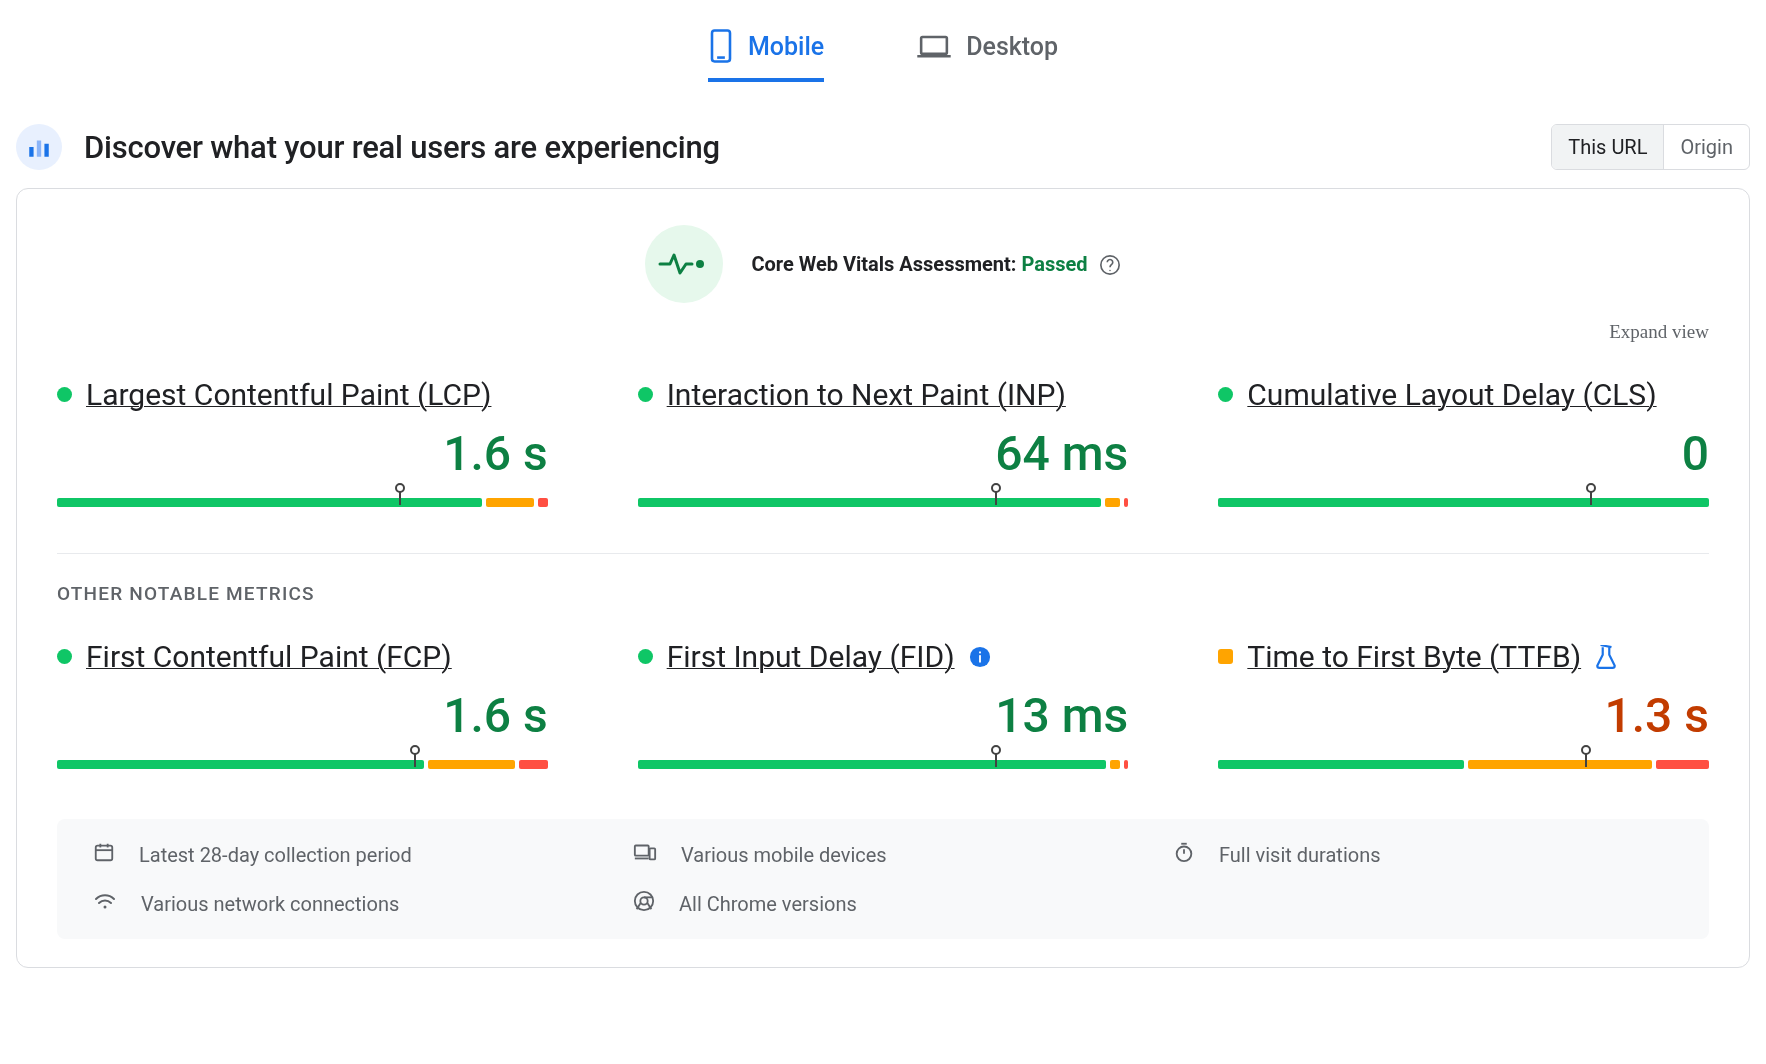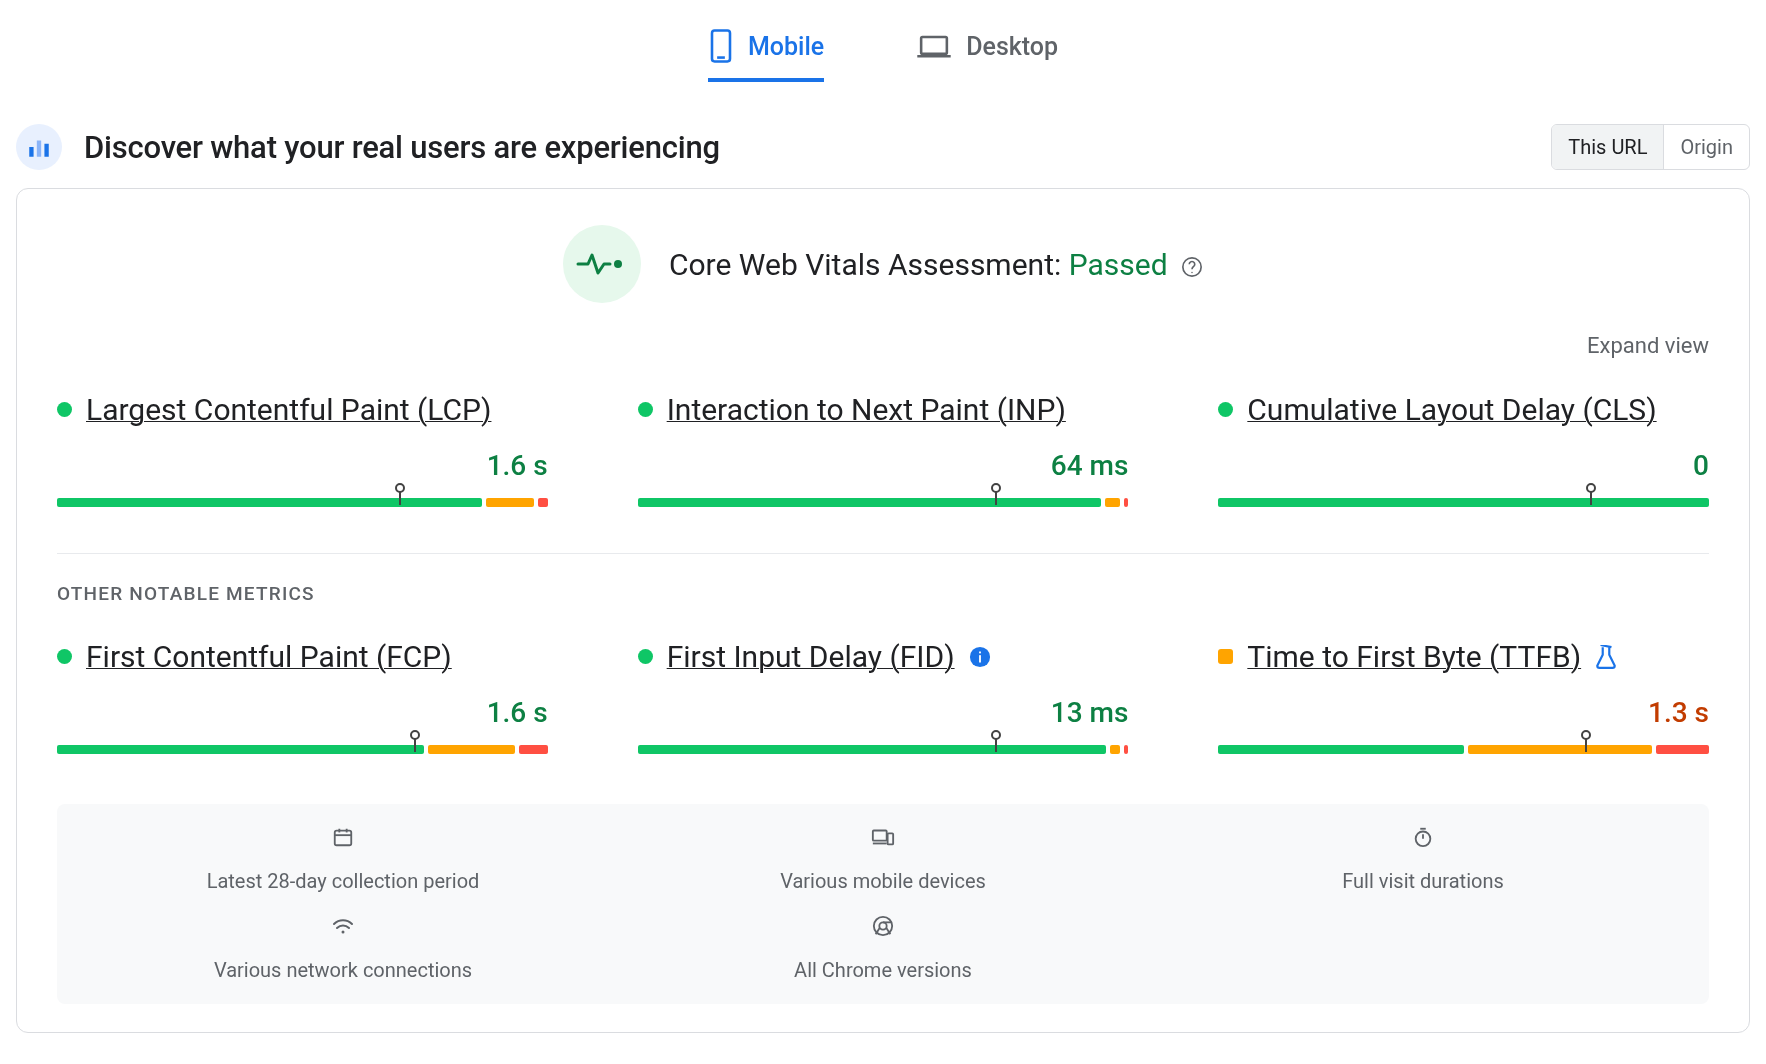--- a/index.html
+++ b/index.html
@@ -39,53 +39,53 @@
   .seg { display:flex; border:1px solid var(--border); border-radius:6px; overflow:hidden; font-size:20px; color:var(--grey-text); }
   .seg-opt { padding:10px 16px; cursor:pointer; }
   .seg-opt.active { background:#f1f3f4; color:var(--dark-text); }
   .seg-opt + .seg-opt { border-left:1px solid var(--border); }
 
   
   .card { border:1px solid var(--border); border-radius:12px; padding:36px 40px 28px; }
 
   .assessment { display:flex; align-items:center; justify-content:center; gap:28px; }
   .assess-badge { width:78px; height:78px; border-radius:50%; background:#e6f8ec; display:flex; align-items:center; justify-content:center; }
-  .assess-text { font-size:30px; font-weight:400; }
+  .assess-text { font-size:20px; font-weight:700; }
   .assess-status { color:var(--green); }
   .help-icon { color:#5f6368; display:inline-flex; margin-left:6px; vertical-align:middle; }
 
-  .expand { display:flex; justify-content:flex-end; color:var(--grey-text); font-size:22px; margin-top:30px; cursor:pointer; }
+  .expand { display:flex; justify-content:flex-end; color:var(--grey-text); font-size:19px; margin-top:18px; cursor:pointer;font-family:Liberation Serif, serif; }
 
   .metrics { display:grid; grid-template-columns:repeat(3,1fr); gap:56px 90px; margin-top:34px; }
 
   .metric { display:flex; flex-direction:column; gap:10px; }
   .metric-head { display:flex; align-items:center; gap:14px; }
   .dot { width:15px; height:15px; border-radius:50%; background:var(--green-bar); flex-shrink:0; }
   .dot.orange { background:var(--orange-bar); border-radius:3px; }
   .metric-name { font-size:30px; text-decoration:underline; text-decoration-thickness:1px; cursor:pointer; }
   .info-icon { display:inline-flex; }
-  .metric-value { text-align:right; font-size:28px; font-weight:500; color:var(--green); margin-top:12px; }
+  .metric-value { text-align:right; font-size:48px; font-weight:500; color:var(--green); margin-top:3px; }
   .metric-value.orange { color:var(--orange-text); }
 
   .bar-wrap { position:relative; height:9px; display:flex; gap:4px; margin-top:6px; }
   .seg-bar { height:100%; border-radius:2px; }
   .g { background:var(--green-bar); }
   .o { background:var(--orange-bar); }
   .r { background:var(--red-bar); }
   .marker { position:absolute; top:-15px; transform:translateX(-50%); display:flex; flex-direction:column; align-items:center; }
   .marker-stem { width:2px; height:13px; background:#424242; }
   .marker-ball { width:10px; height:10px; border:2px solid #424242; border-radius:50%; background:#fff; margin-bottom:-1px; }
 
   hr.divider { border:none; border-top:1px solid #e8eaed; margin:46px 0 28px; }
 
   .subhead { font-size:19px; letter-spacing:1.2px; color:var(--grey-text); font-weight:500; margin-bottom:17px; }
 
   
   .footer-strip { background:var(--light-bg); border-radius:8px; margin-top:50px; padding:22px 36px; display:grid; grid-template-columns:repeat(3,1fr); row-gap:22px; column-gap:40px; }
-  .foot-item { display:flex; align-items:center; gap:16px; color:var(--grey-text); font-size:20px;flex-direction:column; }
+  .foot-item { display:flex; align-items:center; gap:24px; color:var(--grey-text); font-size:20px; }
   .foot-item svg { flex-shrink:0; }
   .foot-link { text-decoration:underline; cursor:pointer; }
 </style>
 </head>
 <body>
 
 <div class="tabs">
   <div class="tab active">
     <span class="tab-icon">
       <svg width="26" height="36" viewBox="0 0 18 28" fill="none" stroke="#1a73e8" stroke-width="2">

